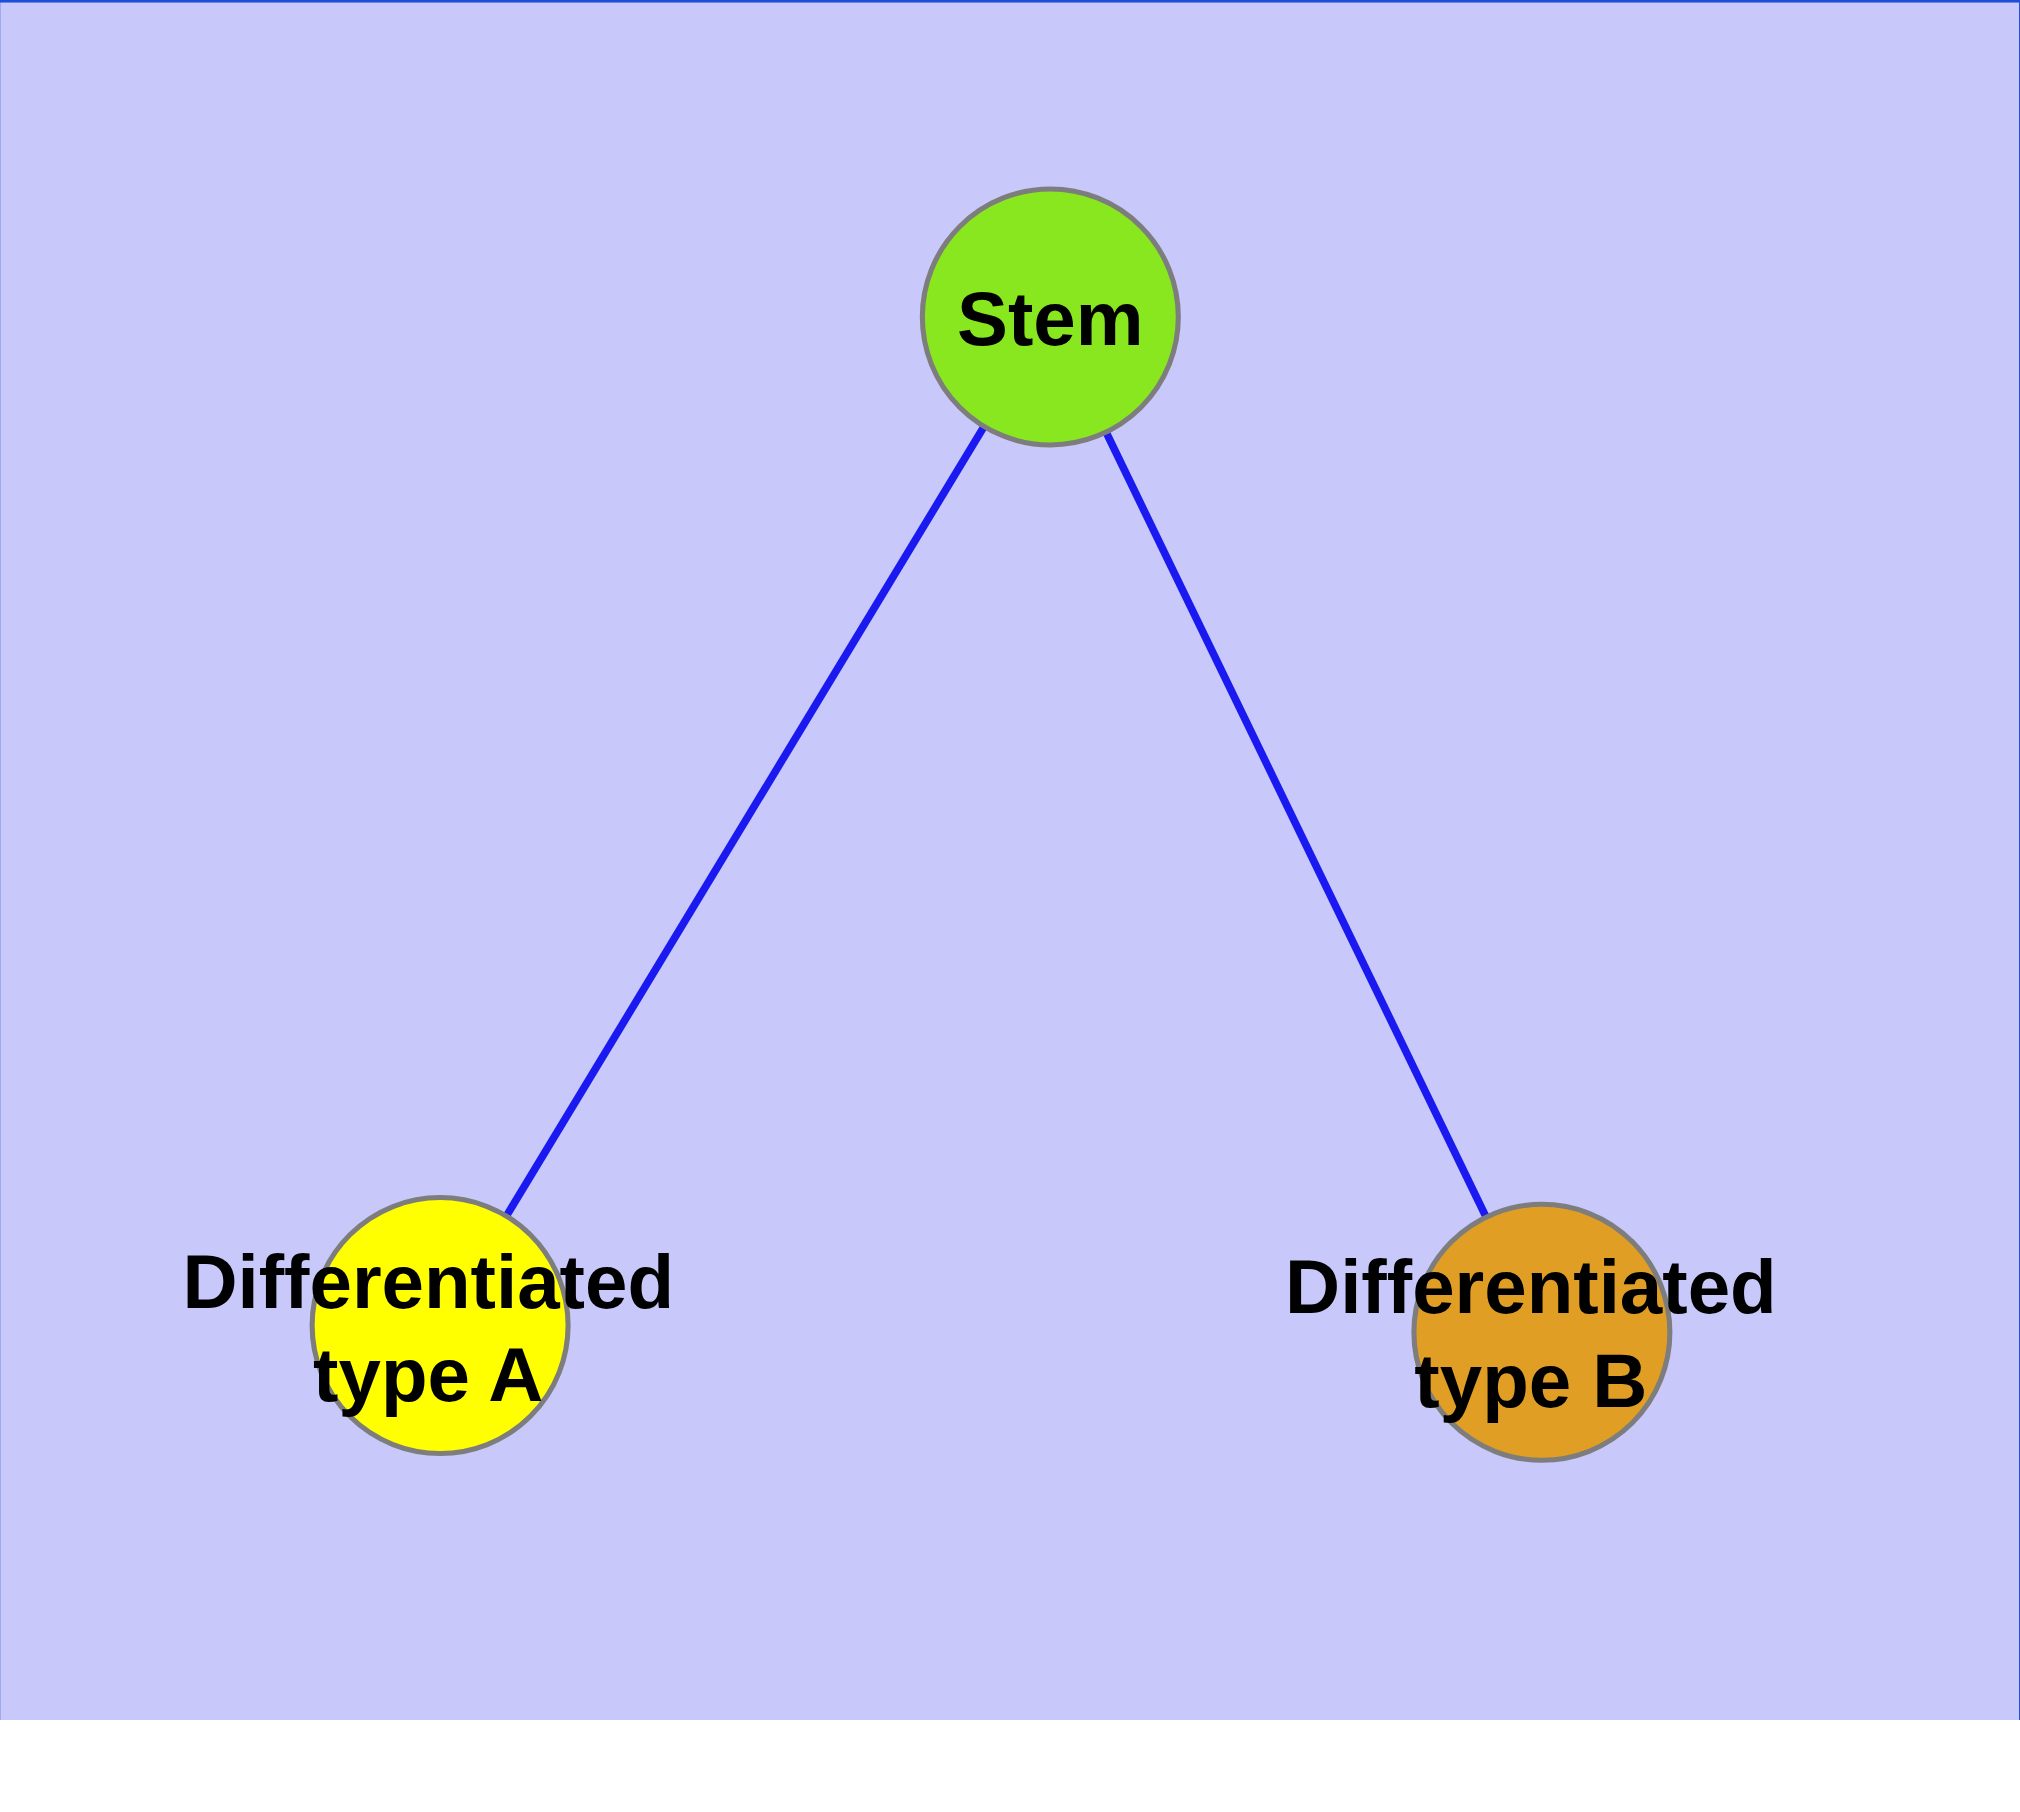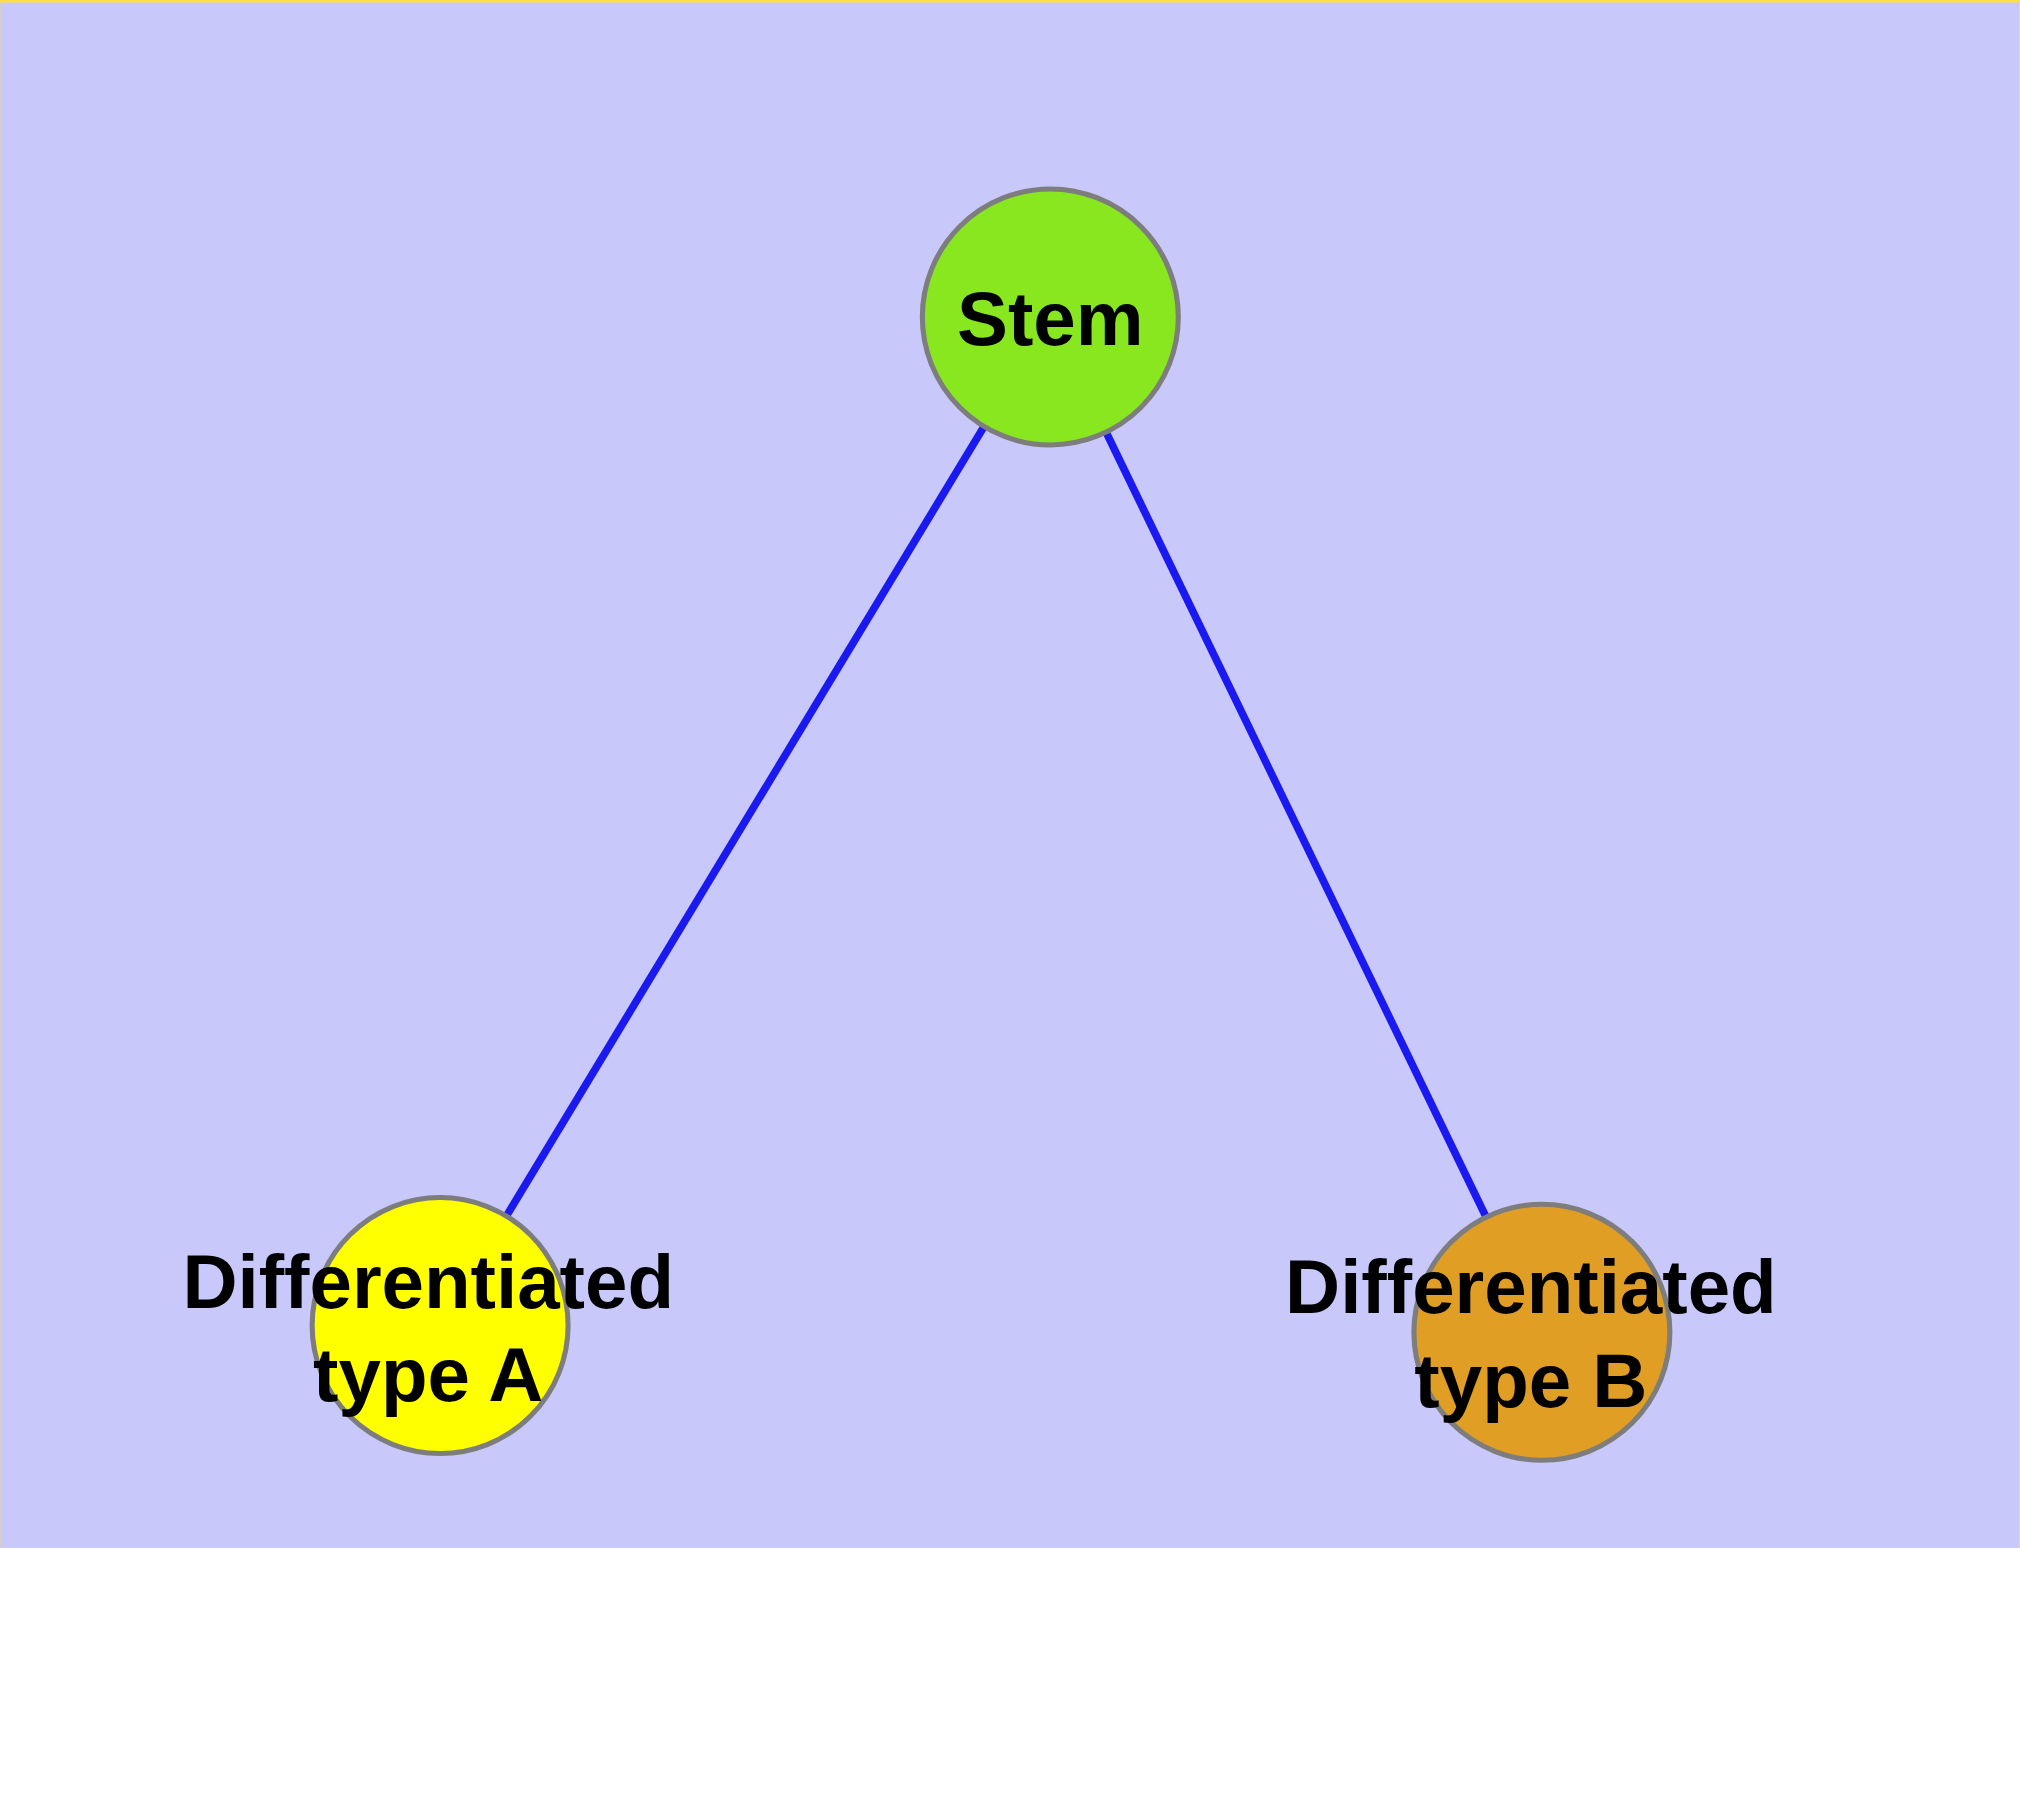--- a/index.html
+++ b/index.html
@@ -4,22 +4,22 @@
 <style>
   
   html, body {
     margin: 0;
     padding: 0;
     background: #ffffff;
   }
   .stage {
     position: relative;
     width: 2021px;
-    height: 1548px;
-    background: #fde047;
+    height: 1720px;
+    background: #1d4ed8;
     overflow: hidden;
   }
   .stage svg {
     display: block;
     width: 2021px;
     height: 1812px;
   }
   .edge {
     stroke-width: 9;
     stroke-linecap: butt;

